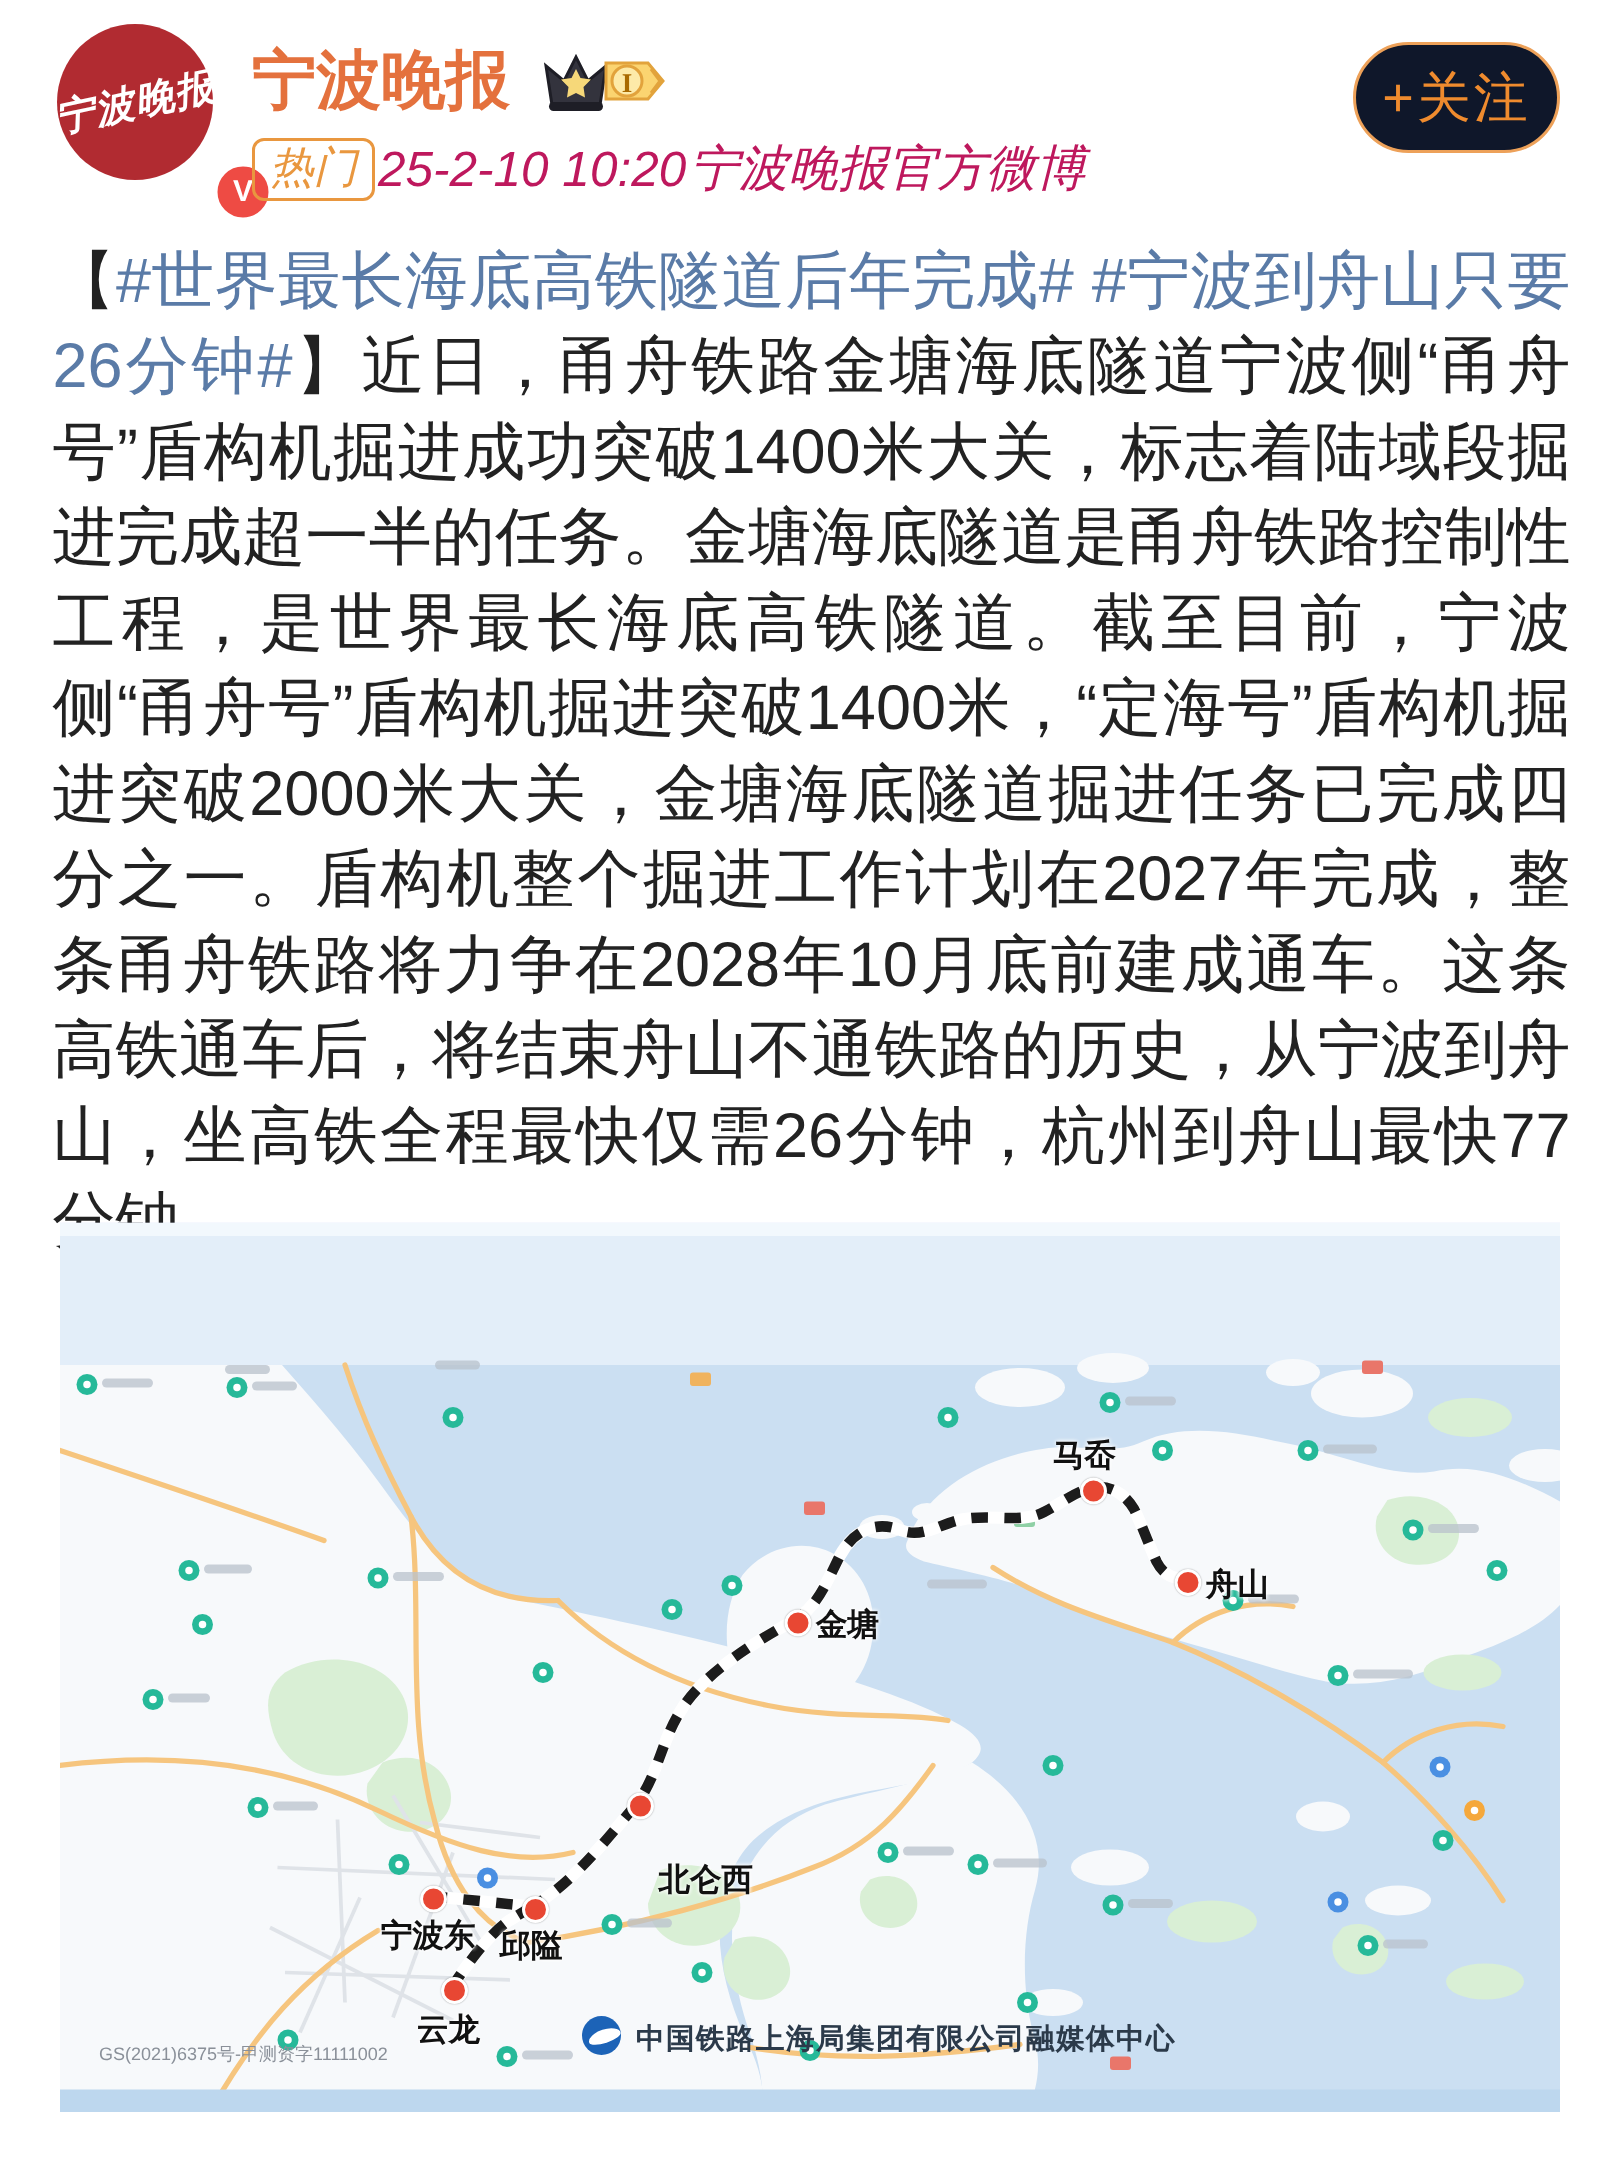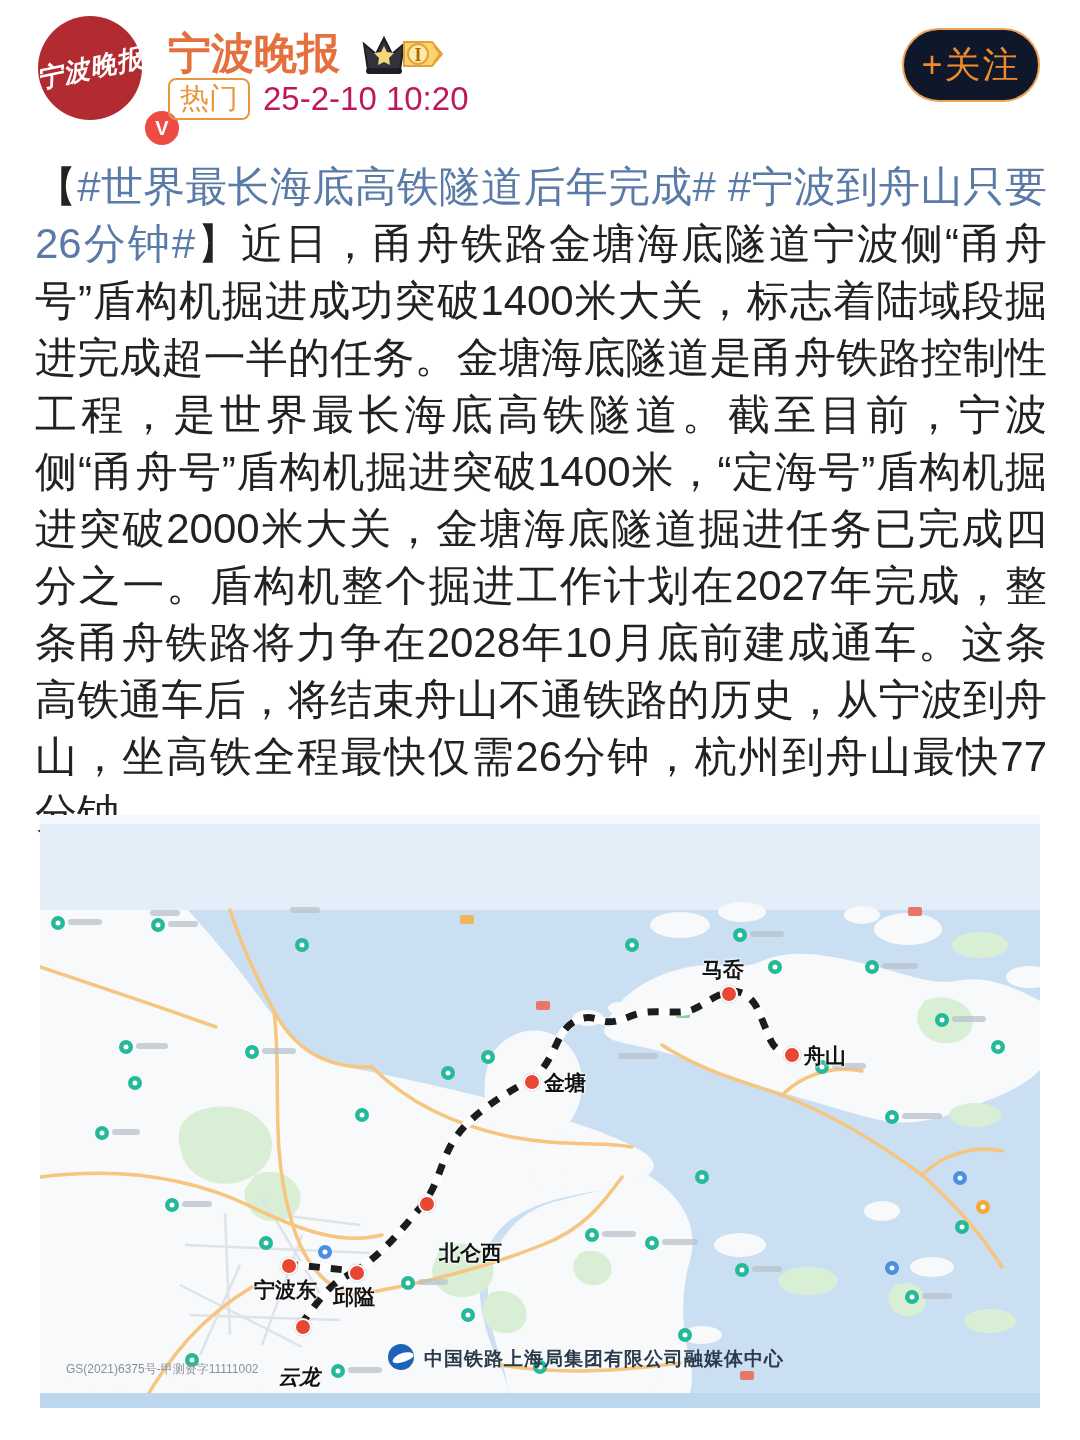--- a/index.html
+++ b/index.html
@@ -12,21 +12,21 @@
           background:#b12b31;display:flex;align-items:center;justify-content:center;}
   .avatar-text{color:#fff;font-family:"Liberation Serif","DejaVu Serif",serif;
                font-style:italic;font-weight:bold;font-size:26px;transform:rotate(-12deg);
                letter-spacing:1px;white-space:nowrap;}
   .v-badge{position:absolute;left:104px;top:92px;width:34px;height:34px;border-radius:50%;
            background:#ee4b44;border:3px solid #fff;color:#fff;font-weight:bold;font-size:20px;
            display:flex;align-items:center;justify-content:center;}
   .name-row{position:absolute;left:168px;top:26px;height:56px;display:flex;align-items:center;gap:14px;}
   .user-name{color:#e4713d;font-size:43px;font-weight:600;}
   .vip-badge{display:flex;align-items:center;}
-  .meta-row{position:absolute;left:168px;top:78px;display:flex;align-items:center;gap:13px;}
+  .meta-row{position:absolute;left:168px;top:90px;display:flex;align-items:center;gap:2px;font-style:italic;}
   .hot-badge{border:2px solid #e9973f;color:#e9973f;border-radius:8px;font-size:29px;
              padding:1px 10px 3px 10px;line-height:34px;}
   .meta-text{color:#be185d;font-size:33px;}
   .follow-btn{position:absolute;right:40px;top:28px;width:138px;height:74px;border-radius:38px;
               border:2px solid #eda159;color:#ef8b2e;font-size:36px;background:#0f172a;
               display:flex;align-items:center;justify-content:center;letter-spacing:2px;}
 
   
   .post-text{position:absolute;left:35px;top:158px;width:1012px;font-size:42px;line-height:57px;
              color:#222;text-align:justify;word-break:break-all;}
@@ -77,20 +77,21 @@
           <circle cx="64" cy="24" r="10" fill="#fdeaa8" stroke="#e2a33c" stroke-width="2"></circle>
           <text x="64" y="31" text-anchor="middle" font-family="Liberation Serif, serif" font-weight="bold" font-size="18" fill="#a96a00">I</text>
           <path d="M80 16 l6 8 -6 8" fill="none" stroke="#e2a33c" stroke-width="2"></path>
         </svg>
       </span>
     </div>
 
     <div class="meta-row">
       <span class="hot-badge">热门</span>
       <span class="meta-text">25-2-10 10:20</span>
+      <span class="meta-text">宁波晚报官方微博</span>
     </div>
 
     <button class="follow-btn">+关注</button>
   </div>
 
   <div class="post-text"><span>【</span><a href="#" class="tag-link">#世界最长海底高铁隧道后年完成#</a><a href="#" class="tag-link tag2">#宁波到舟山只要26分钟#</a><span>】近日，甬舟铁路金塘海底隧道宁波侧“甬舟号”盾构机掘进成功突破1400米大关，标志着陆域段掘进完成超一半的任务。金塘海底隧道是甬舟铁路控制性工程，是世界最长海底高铁隧道。截至目前，宁波侧“甬舟号”盾构机掘进突破1400米，“定海号”盾构机掘进突破2000米大关，金塘海底隧道掘进任务已完成四分之一。盾构机整个掘进工作计划在2027年完成，整条甬舟铁路将力争在2028年10月底前建成通车。这条高铁通车后，将结束舟山不通铁路的历史，从宁波到舟山，坐高铁全程最快仅需26分钟，杭州到舟山最快77分钟。</span></div>
 
   <div class="map-card">
     <svg class="map-svg" width="1000" height="593" viewBox="0 0 1000 593">
 
@@ -317,21 +318,21 @@
     <div class="station">
       <span class="station-dot" style="left:240px;top:442px;"></span>
       <span class="station-label" style="left:214px;top:461px;">宁波东</span>
     </div>
     <div class="station">
       <span class="station-dot" style="left:308px;top:449px;"></span>
       <span class="station-label" style="left:293px;top:468px;">邱隘</span>
     </div>
     <div class="station">
       <span class="station-dot" style="left:254px;top:503px;"></span>
-      <span class="station-label" style="left:238px;top:548px;font-style:italic;">云龙</span>
+      <span class="station-label" style="left:238px;top:524px;">云龙</span>
     </div>
 
     <span class="credit-logo"></span>
     <div class="map-credit">中国铁路上海局集团有限公司融媒体中心</div>
     <div class="map-license">GS(2021)6375号-甲测资字11111002</div>
   </div>
 
 </div>
 
 </body></html>

